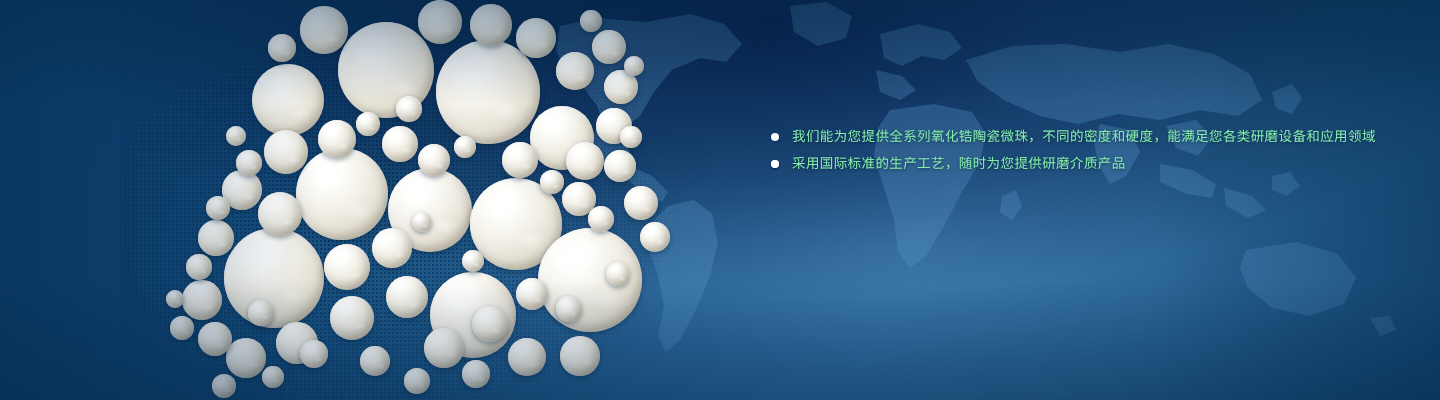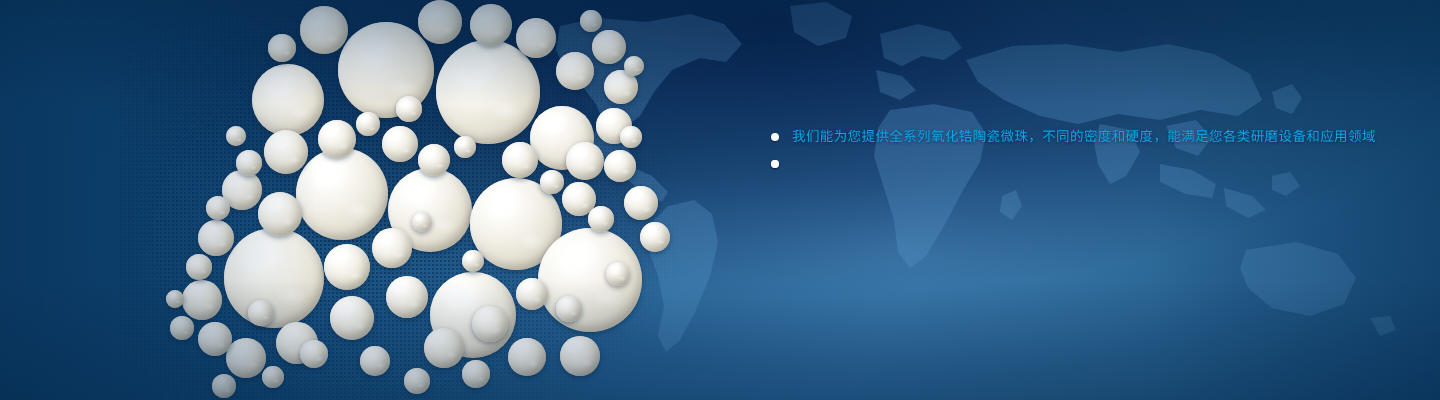--- a/index.html
+++ b/index.html
@@ -132,21 +132,21 @@
     margin: 26px 0 0 0;
     padding: 0;
   }
   .point {
     position: relative;
     padding-left: 27px;
     margin-bottom: 5px;
     font-size: 13.5px;
     line-height: 22px;
     letter-spacing: 0.4px;
-    color: #0ea5e9;
+    color: #86efac;
     text-shadow: 0 1px 3px rgba(2,26,52,0.65);
   }
   .point:last-child { margin-bottom: 0; }
   .dot {
     position: absolute;
     left: 6px;
     top: 7px;
     width: 8px;
     height: 8px;
     border-radius: 50%;
@@ -281,17 +281,18 @@
     <ul class="points">
       <li class="point">
         <span class="dot"></span>
         <span>我们能为您提供全系列氧化锆陶瓷微珠，不同的密度和硬度，能满足您各类研磨设备和应用领域</span>
       </li>
       <li class="point">
         <span class="dot"></span>
       </li>
       <li class="point">
         <span class="dot"></span>
+        <span>采用国际标准的生产工艺，随时为您提供研磨介质产品</span>
       </li>
     </ul>
   </div>
 
 </div>
 
 </body></html>

